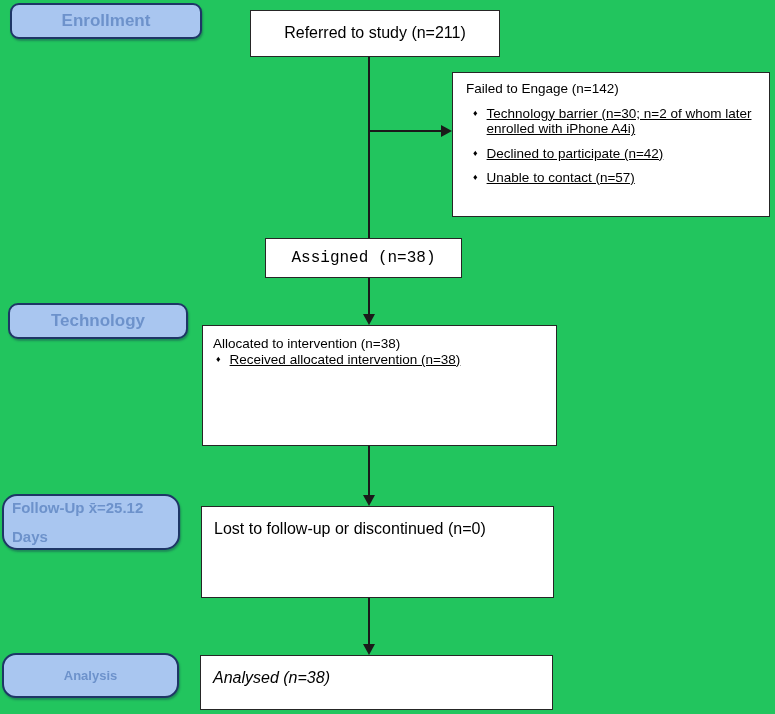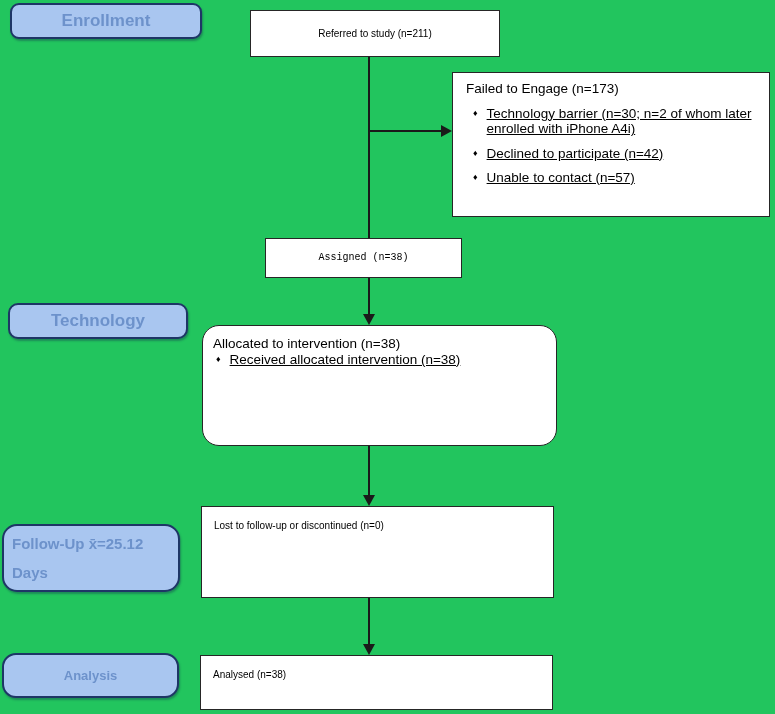--- a/index.html
+++ b/index.html
@@ -23,43 +23,43 @@
     font-weight: bold;
     display: flex;
     align-items: center;
     justify-content: center;
     text-align: center;
     box-shadow: 1px 2px 2px rgba(20, 35, 75, 0.35);
     white-space: pre-line;
   }
   #lbl-enrollment { left: 10px;  top: 3px;   width: 192px; height: 36px; border-radius: 9px;  font-size: 17px; }
   #lbl-allocation { left: 8px;   top: 303px; width: 180px; height: 36px; border-radius: 10px; font-size: 17px; }
-  #lbl-followup   { left: 2px;   top: 494px; width: 178px; height: 68px; border-radius: 15px;
+  #lbl-followup   { left: 2px;   top: 494px; width: 178px; height: 56px; border-radius: 15px;
                     font-size: 15px; justify-content: flex-start; text-align: left;
-                    padding: 4px 8px; line-height: 29px; margin-top: 30px; }
+                    padding: 4px 8px; line-height: 29px; }
   #lbl-analysis   { left: 2px;   top: 653px; width: 177px; height: 45px; border-radius: 14px; font-size: 13px; }
 
   
   .flow-box {
     position: absolute;
     box-sizing: border-box;
     background: #ffffff;
     border: 1.5px solid #262626;
-    font-size: 10px;
+    font-size: 16px;
     color: #000000;
     line-height: 1.15;
   }
   .flow-box.center { display: flex; align-items: center; justify-content: center; text-align: center; }
 
   #box-referred  { left: 250px; top: 10px;  width: 250px; height: 47px; }
   #box-failed    { left: 452px; top: 72px;  width: 318px; height: 145px; padding: 8px 8px 0 13px; font-size: 13.5px; }
   #box-assigned  { left: 265px; top: 238px; width: 197px; height: 40px; font-family: Liberation Mono, monospace; }
-  #box-allocated { left: 202px; top: 325px; width: 355px; height: 121px; padding: 10px 8px 0 10px; font-size: 13.5px; border-radius: 17px; }
+  #box-allocated { left: 202px; top: 325px; width: 355px; height: 121px; padding: 10px 8px 0 10px; font-size: 13.5px; }
   #box-lost      { left: 201px; top: 506px; width: 353px; height: 92px; padding: 13px 8px 12px 12px; }
-  #box-analysed  { left: 200px; top: 655px; width: 353px; height: 55px; padding: 13px 8px 0 12px; }
+  #box-analysed  { left: 200px; top: 655px; width: 353px; height: 55px; padding: 13px 8px 0 12px; font-style: italic; }
 
   .flow-box-title { margin-bottom: 9px; }
 
   .bullet { display: flex; margin-bottom: 9px; }
   #box-failed .bullet { padding-left: 7px; }
   #box-allocated .bullet { padding-left: 3px; }
   .bullet .glyph {
     flex: 0 0 auto;
     font-size: 9px;
     line-height: 15px;
@@ -115,21 +115,21 @@
   <div class="arrow-right" id="ah-failed"></div>
   <div class="arrow-down" id="ah-allocated"></div>
   <div class="arrow-down" id="ah-lost"></div>
   <div class="arrow-down" id="ah-analysed"></div>
 
   <div class="flow-box center" id="box-referred">
     <span>Referred to study (n=211)</span>
   </div>
 
   <div class="flow-box" id="box-failed">
-    <div class="flow-box-title">Failed to Engage (n=173)</div>
+    <div class="flow-box-title">Failed to Engage (n=142)</div>
     <div class="bullet">
       <span class="glyph">♦</span>
       <span class="btext">Technology barrier (n=30; n=2 of whom later enrolled with iPhone A4i)</span>
     </div>
     <div class="bullet">
       <span class="glyph">♦</span>
       <span class="btext">Declined to participate (n=42)</span>
     </div>
     <div class="bullet">
       <span class="glyph">♦</span>

